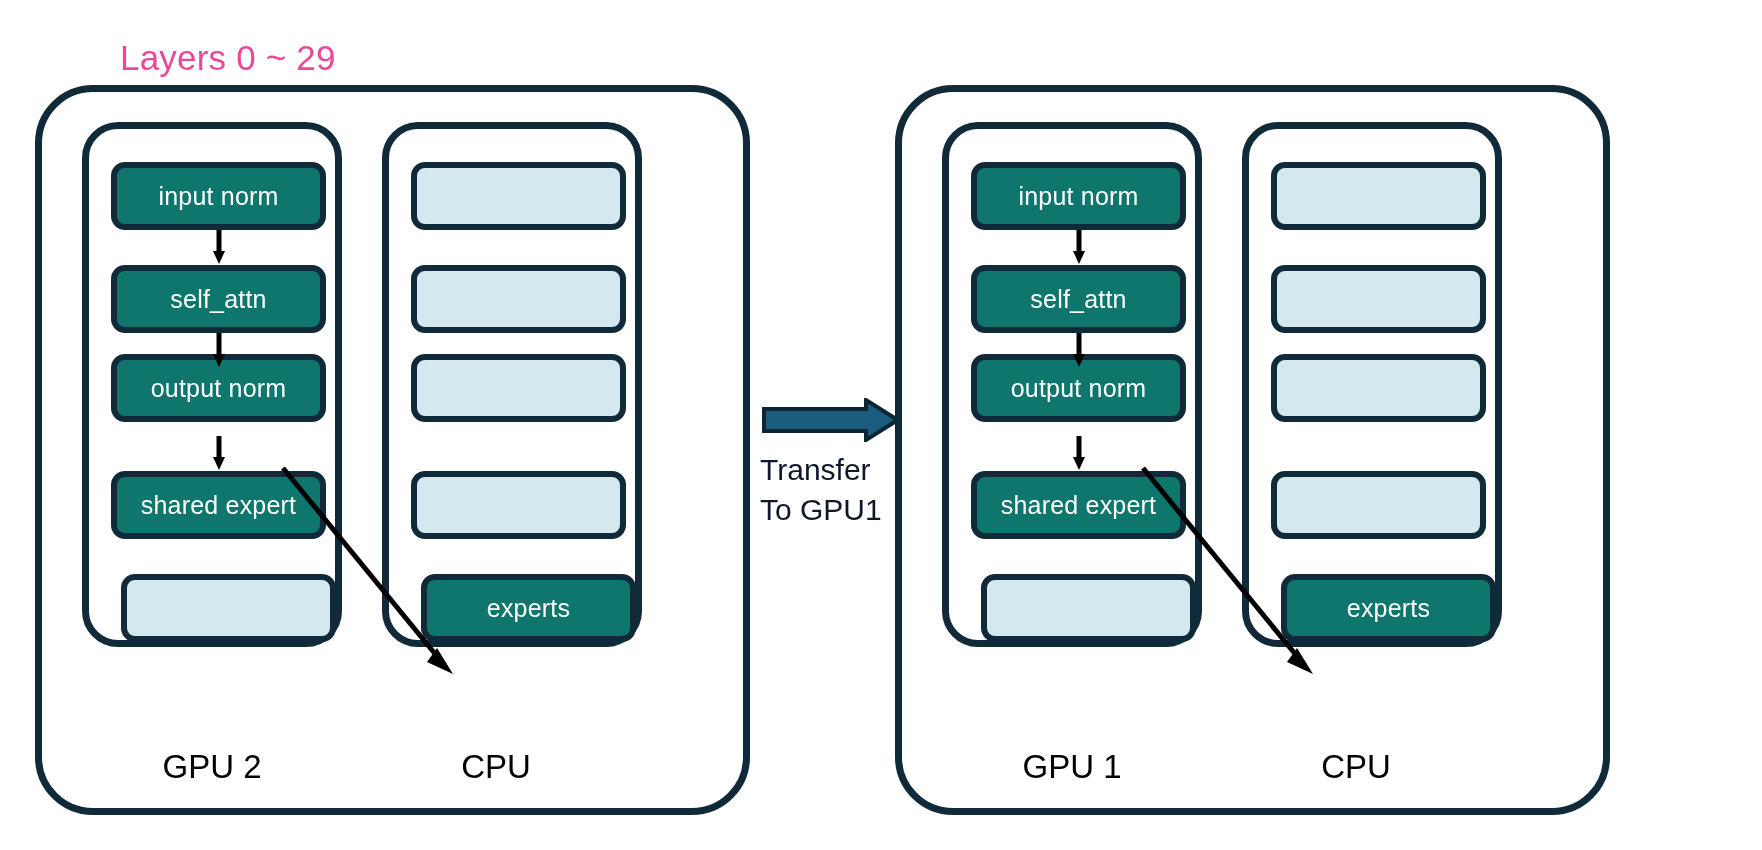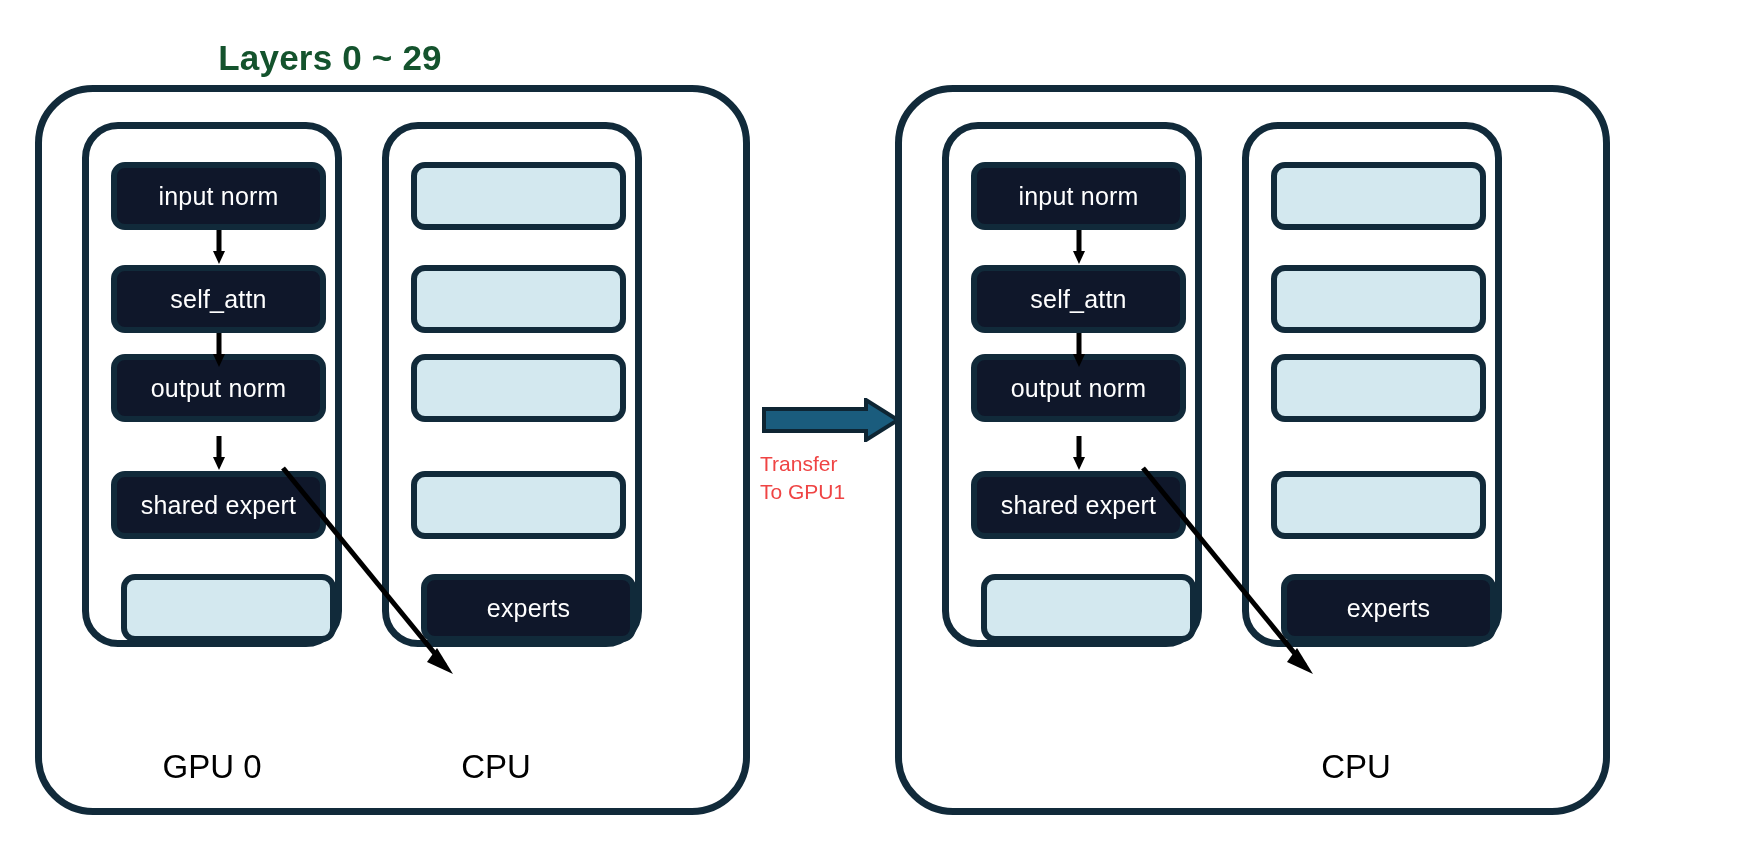--- a/index.html
+++ b/index.html
@@ -15,24 +15,24 @@
     width: 1762px;
     height: 850px;
     background: #ffffff;
     overflow: hidden;
   }
 
   
   .panel-title {
     position: absolute;
     font-size: 35px;
-    color: #14532d;
+    color: #ec4899;
     white-space: nowrap;
-    text-align: center;
-    font-weight: 700;
+    text-align: left;
+    font-weight: 400;
     letter-spacing: 0.2px;
   }
   #title-left  { left: 120px;  top: 38px; width: 420px; }
   #title-right { left: 1000px; top: 38px; width: 420px; }
 
   
   .device {
     position: absolute;
     border: 7px solid #112A3A;
     border-radius: 58px;
@@ -66,21 +66,21 @@
     border-radius: 14px;
     box-sizing: border-box;
     display: flex;
     align-items: center;
     justify-content: center;
     font-size: 25px;
     color: #ffffff;
     white-space: nowrap;
     letter-spacing: 0.2px;
   }
-  .block.red  { background: #0f172a; }
+  .block.red  { background: #0f766e; }
   .block.blue { background: #D3E8EF; }
 
   .row0 { top: 33px; }
   .row1 { top: 136px; }
   .row2 { top: 225px; }
   .row3 { top: 342px; }
   .row4 { top: 445px; margin-left: 10px; }
 
   
   .vflow {
@@ -123,22 +123,22 @@
     left: 762px;
     top: 398px;
     width: 138px;
     height: 44px;
   }
   #transfer-label {
     position: absolute;
     left: 760px;
     top: 450px;
     width: 160px;
-    font-size: 21px;
-    color: #ef4444;
+    font-size: 30px;
+    color: #0f172a;
     line-height: 1.32;
     text-align: left;
     white-space: pre-line;
   }
 </style>
 </head>
 <body>
 
 <div id="stage">
 
@@ -174,21 +174,21 @@
       <div class="block blue row2"></div>
       <div class="block blue row3"></div>
       <div class="block red row4">experts</div>
     </div>
 
     <svg class="diag-arrow" viewBox="0 0 190 240">
       <path d="M6 6 L168 204" stroke="#000000" stroke-width="5" fill="none"></path>
       <path d="M176 212 L150 200 L160 186 Z" fill="#000000"></path>
     </svg>
 
-    <div class="device-label dl-gpu">GPU 0</div>
+    <div class="device-label dl-gpu">GPU 2</div>
     <div class="device-label dl-cpu">CPU</div>
   </div>
 
   <svg id="transfer-arrow" viewBox="0 0 138 44">
     <path d="M2 11 L104 11 L104 2 L136 22 L104 42 L104 33 L2 33 Z" fill="#1A5C7D" stroke="#0E2533" stroke-width="4" stroke-linejoin="miter"></path>
   </svg>
   <div id="transfer-label">Transfer
 To GPU1</div>
 
 
@@ -222,16 +222,17 @@
       <div class="block blue row2"></div>
       <div class="block blue row3"></div>
       <div class="block red row4">experts</div>
     </div>
 
     <svg class="diag-arrow" viewBox="0 0 190 240">
       <path d="M6 6 L168 204" stroke="#000000" stroke-width="5" fill="none"></path>
       <path d="M176 212 L150 200 L160 186 Z" fill="#000000"></path>
     </svg>
 
+    <div class="device-label dl-gpu">GPU 1</div>
     <div class="device-label dl-cpu">CPU</div>
   </div>
 
 </div>
 
 </body></html>

